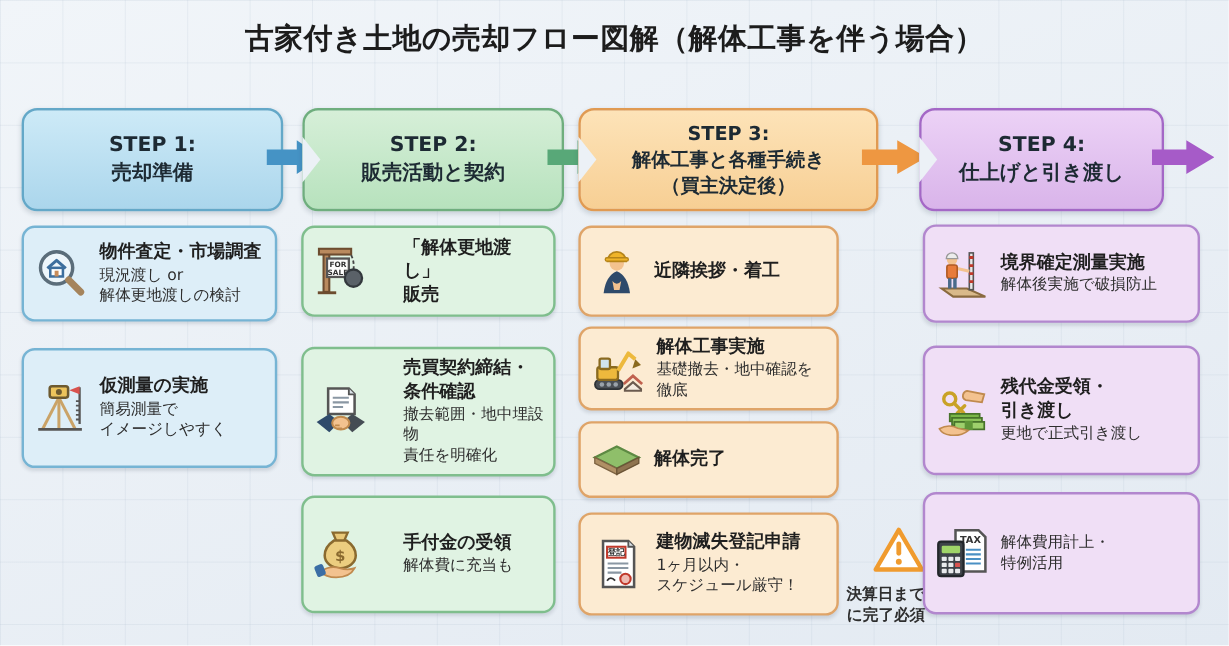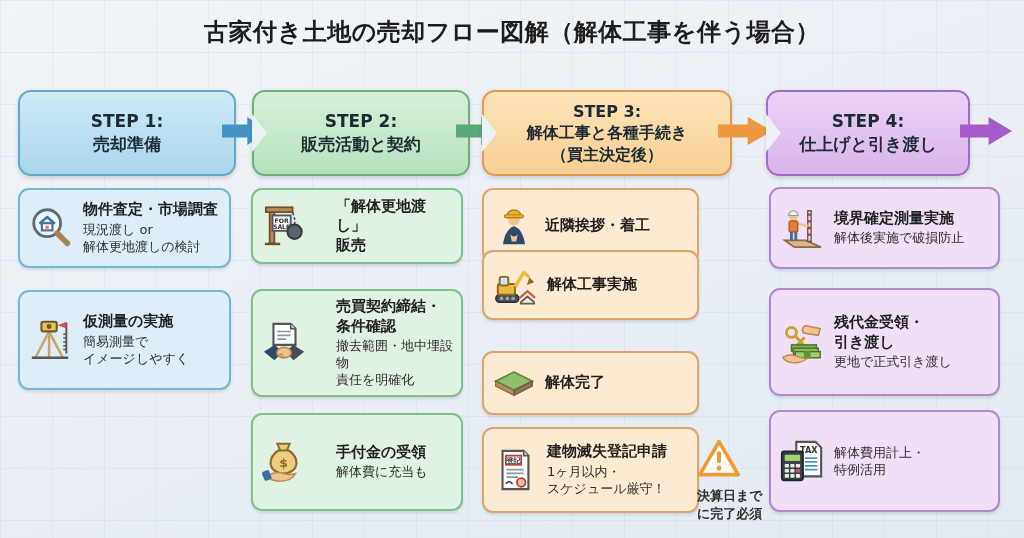--- a/index.html
+++ b/index.html
@@ -50,21 +50,21 @@
   }
   .c-blue{background:#ddeef8;border-color:#76b4d4;}
   .c-green{background:#e0f3e3;border-color:#7fbe8d;gap:29px;}
   .c-orange{background:#fcebd2;border-color:#dfa468;}
   .c-purple{background:#f0dff6;border-color:#b287ce;}
   .ic{flex:0 0 auto;display:flex;align-items:center;justify-content:flex-start;}
   .txt{flex:1 1 auto;}
   .t{font-size:15px;font-weight:bold;color:#1f1f1f;line-height:1.3;white-space:pre-line;}
   .s{font-size:13px;color:#2e2e2e;line-height:1.3;margin-top:2px;white-space:pre-line;font-weight:500;}
   .warn{
-    position:absolute;left:697px;top:437px;width:74px;text-align:left;
+    position:absolute;left:697px;top:437px;width:74px;text-align:right;
   }
   .warn-text{font-size:13px;font-weight:bold;color:#2e2e2e;line-height:1.35;white-space:pre-line;margin-top:2px;}
 </style>
 </head>
 <body>
 
 <div class="canvas">
 
   <div class="title">古家付き土地の売却フロー図解（解体工事を伴う場合）</div>
 
@@ -191,37 +191,39 @@
         <rect x="13.5" y="11.8" width="21" height="3" rx="1.5" fill="#f0b429" stroke="#b58419" stroke-width="1.2"></rect>
         <path d="M12 44 q2-16 12-20 q10 4 12 20 z" fill="#2e4a6b"></path>
         <path d="M20 33 q4 5 8 0 l-1.5 8 h-5 z" fill="#f3c28f"></path>
       </svg>
     </span>
     <div class="txt">
       <div class="t">近隣挨拶・着工</div>
     </div>
   </div>
 
-  <div class="card c-orange" style="left:482px;top:250px;width:217px;height:70px">
+  <div class="card c-orange" style="left:482px;top:272px;width:217px;height:70px">
     <span class="ic">
       <svg viewBox="0 0 48 48" width="46" height="46">
         <path d="M30 42 l7-6 7 6 v1.5 h-14z" fill="#f5ece0" stroke="#6b5b4f" stroke-width="1.8"></path>
         <path d="M29 37.5 l8-7 8 7" fill="none" stroke="#c0614f" stroke-width="2.4"></path>
         <rect x="4" y="34" width="24" height="8" rx="4" fill="#4a4f55" stroke="#2e3236" stroke-width="1.6"></rect>
         <circle cx="10" cy="38" r="2" fill="#9aa2aa"></circle>
           <circle cx="16" cy="38" r="2" fill="#9aa2aa"></circle>
           <circle cx="22" cy="38" r="2" fill="#9aa2aa"></circle>
         <rect x="6" y="23" width="18" height="11" rx="2" fill="#edb93d" stroke="#8a6a1f" stroke-width="2"></rect>
         <rect x="8" y="15.5" width="9" height="9" rx="1.5" fill="#cfe3ef" stroke="#8a6a1f" stroke-width="2"></rect>
         <path d="M24 26 L33 11 L39 16" fill="none" stroke="#edb93d" stroke-width="3.5" stroke-linejoin="round"></path>
         <path d="M39 16 l5 5 -7.5 3 z" fill="#8a6a1f"></path>
       </svg>
     </span>
     <div class="txt">
       <div class="t">解体工事実施</div>
+      <div class="s">基礎撤去・地中確認を
+徹底</div>
     </div>
   </div>
 
   <div class="card c-orange" style="left:482px;top:351px;width:217px;height:64px">
     <span class="ic">
       <svg viewBox="0 0 48 48" width="44" height="44">
         <polygon points="24,12 44,22 24,32 4,22" fill="#8fbf6a" stroke="#5d8a43" stroke-width="2"></polygon>
         <polygon points="4,22 24,32 24,37.5 4,27.5" fill="#b09065" stroke="#7d6443" stroke-width="1.2"></polygon>
         <polygon points="44,22 24,32 24,37.5 44,27.5" fill="#8f7450" stroke="#6b5436" stroke-width="1.2"></polygon>
       </svg>

